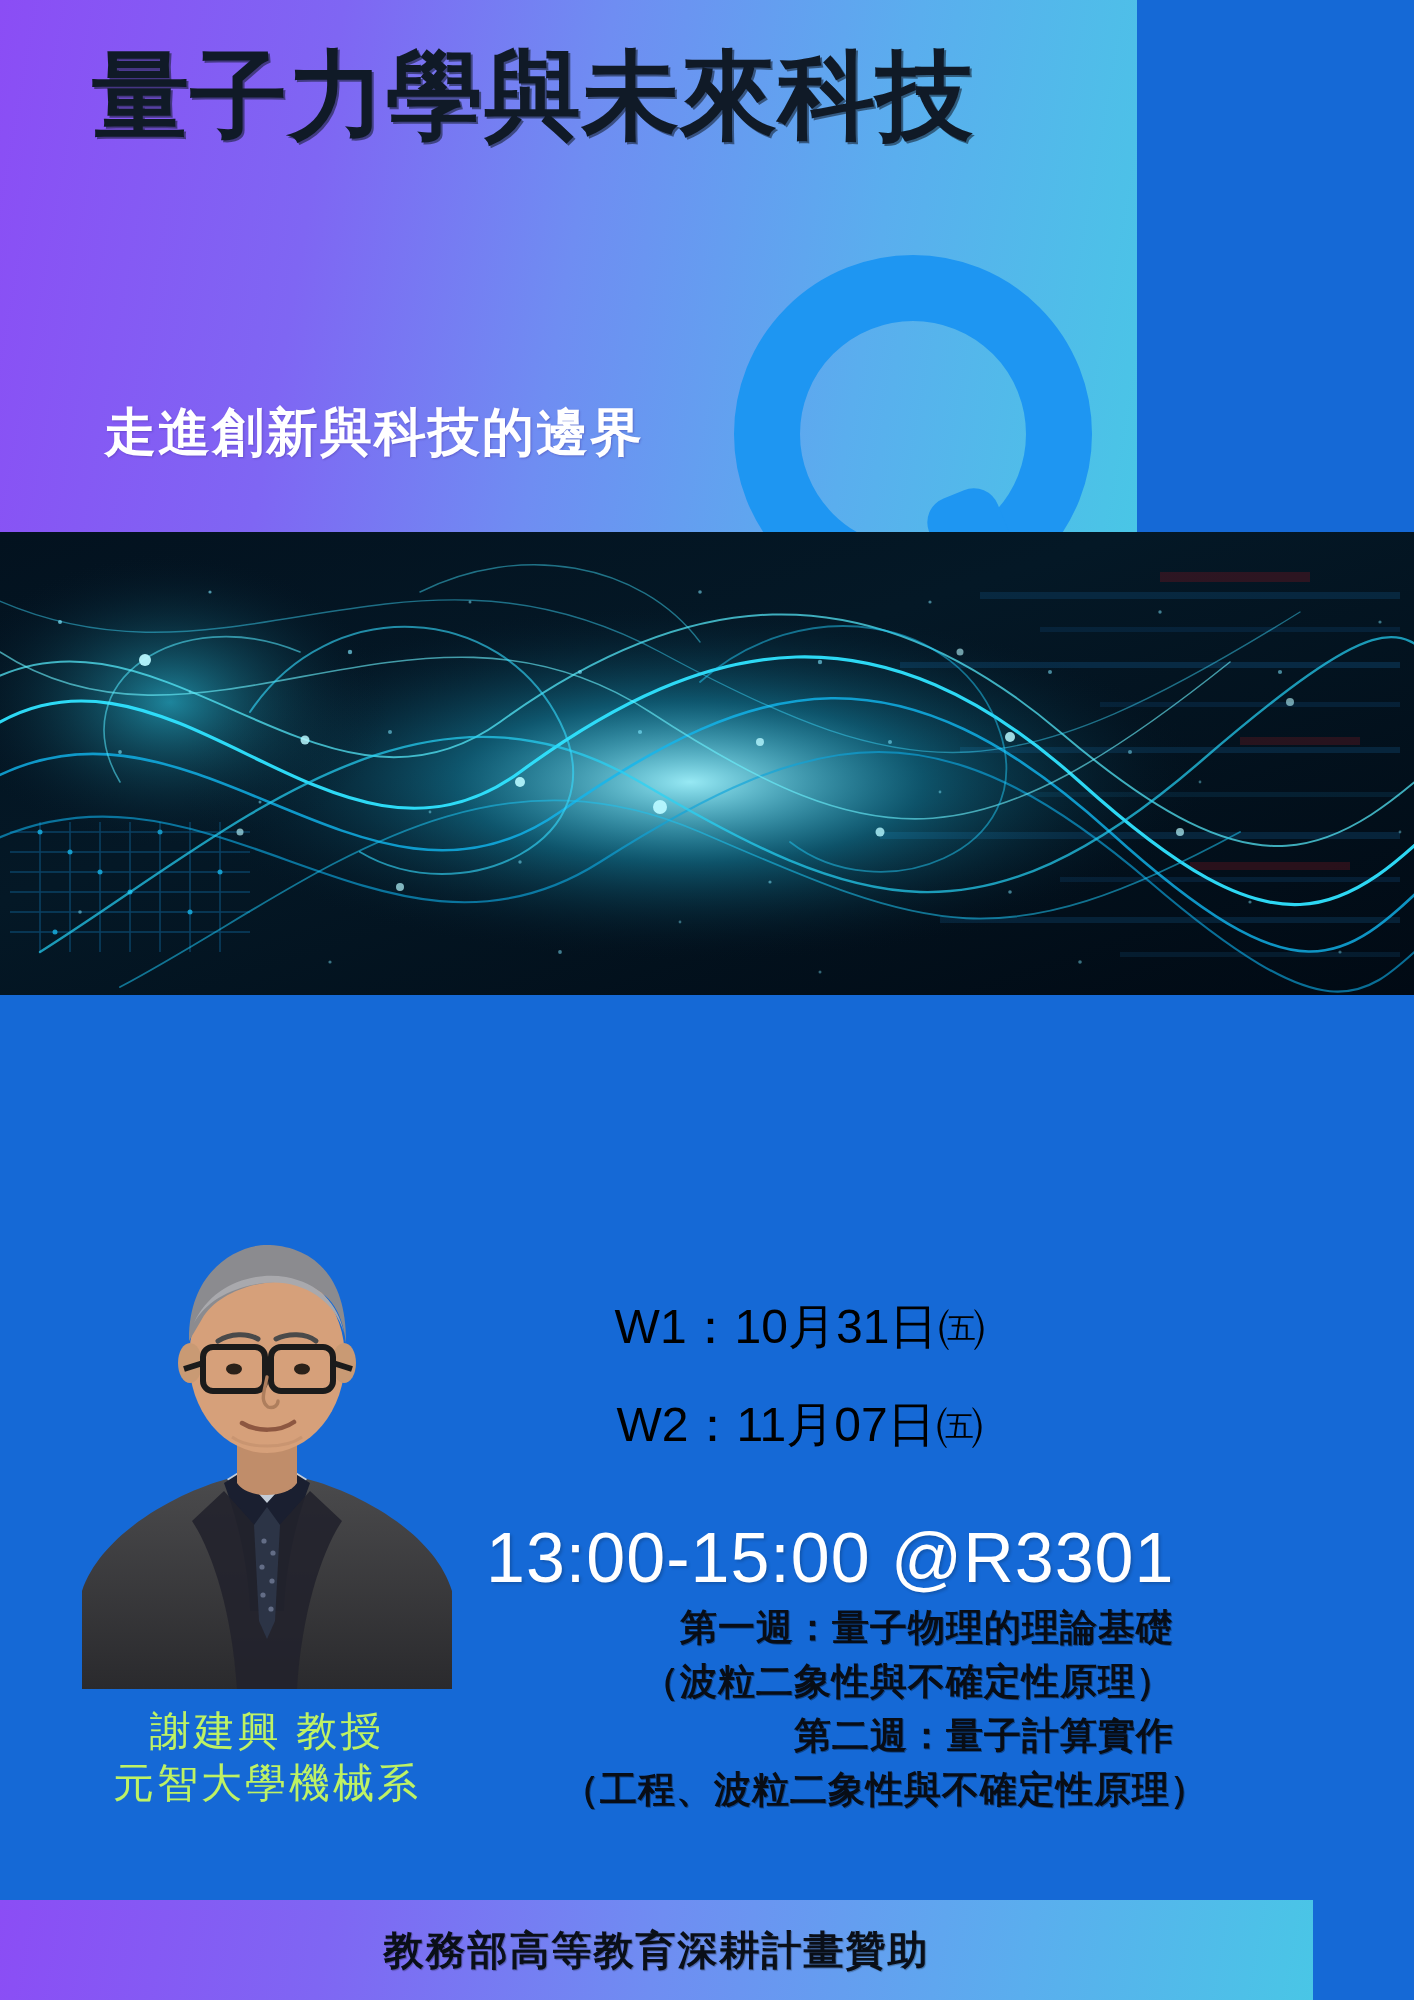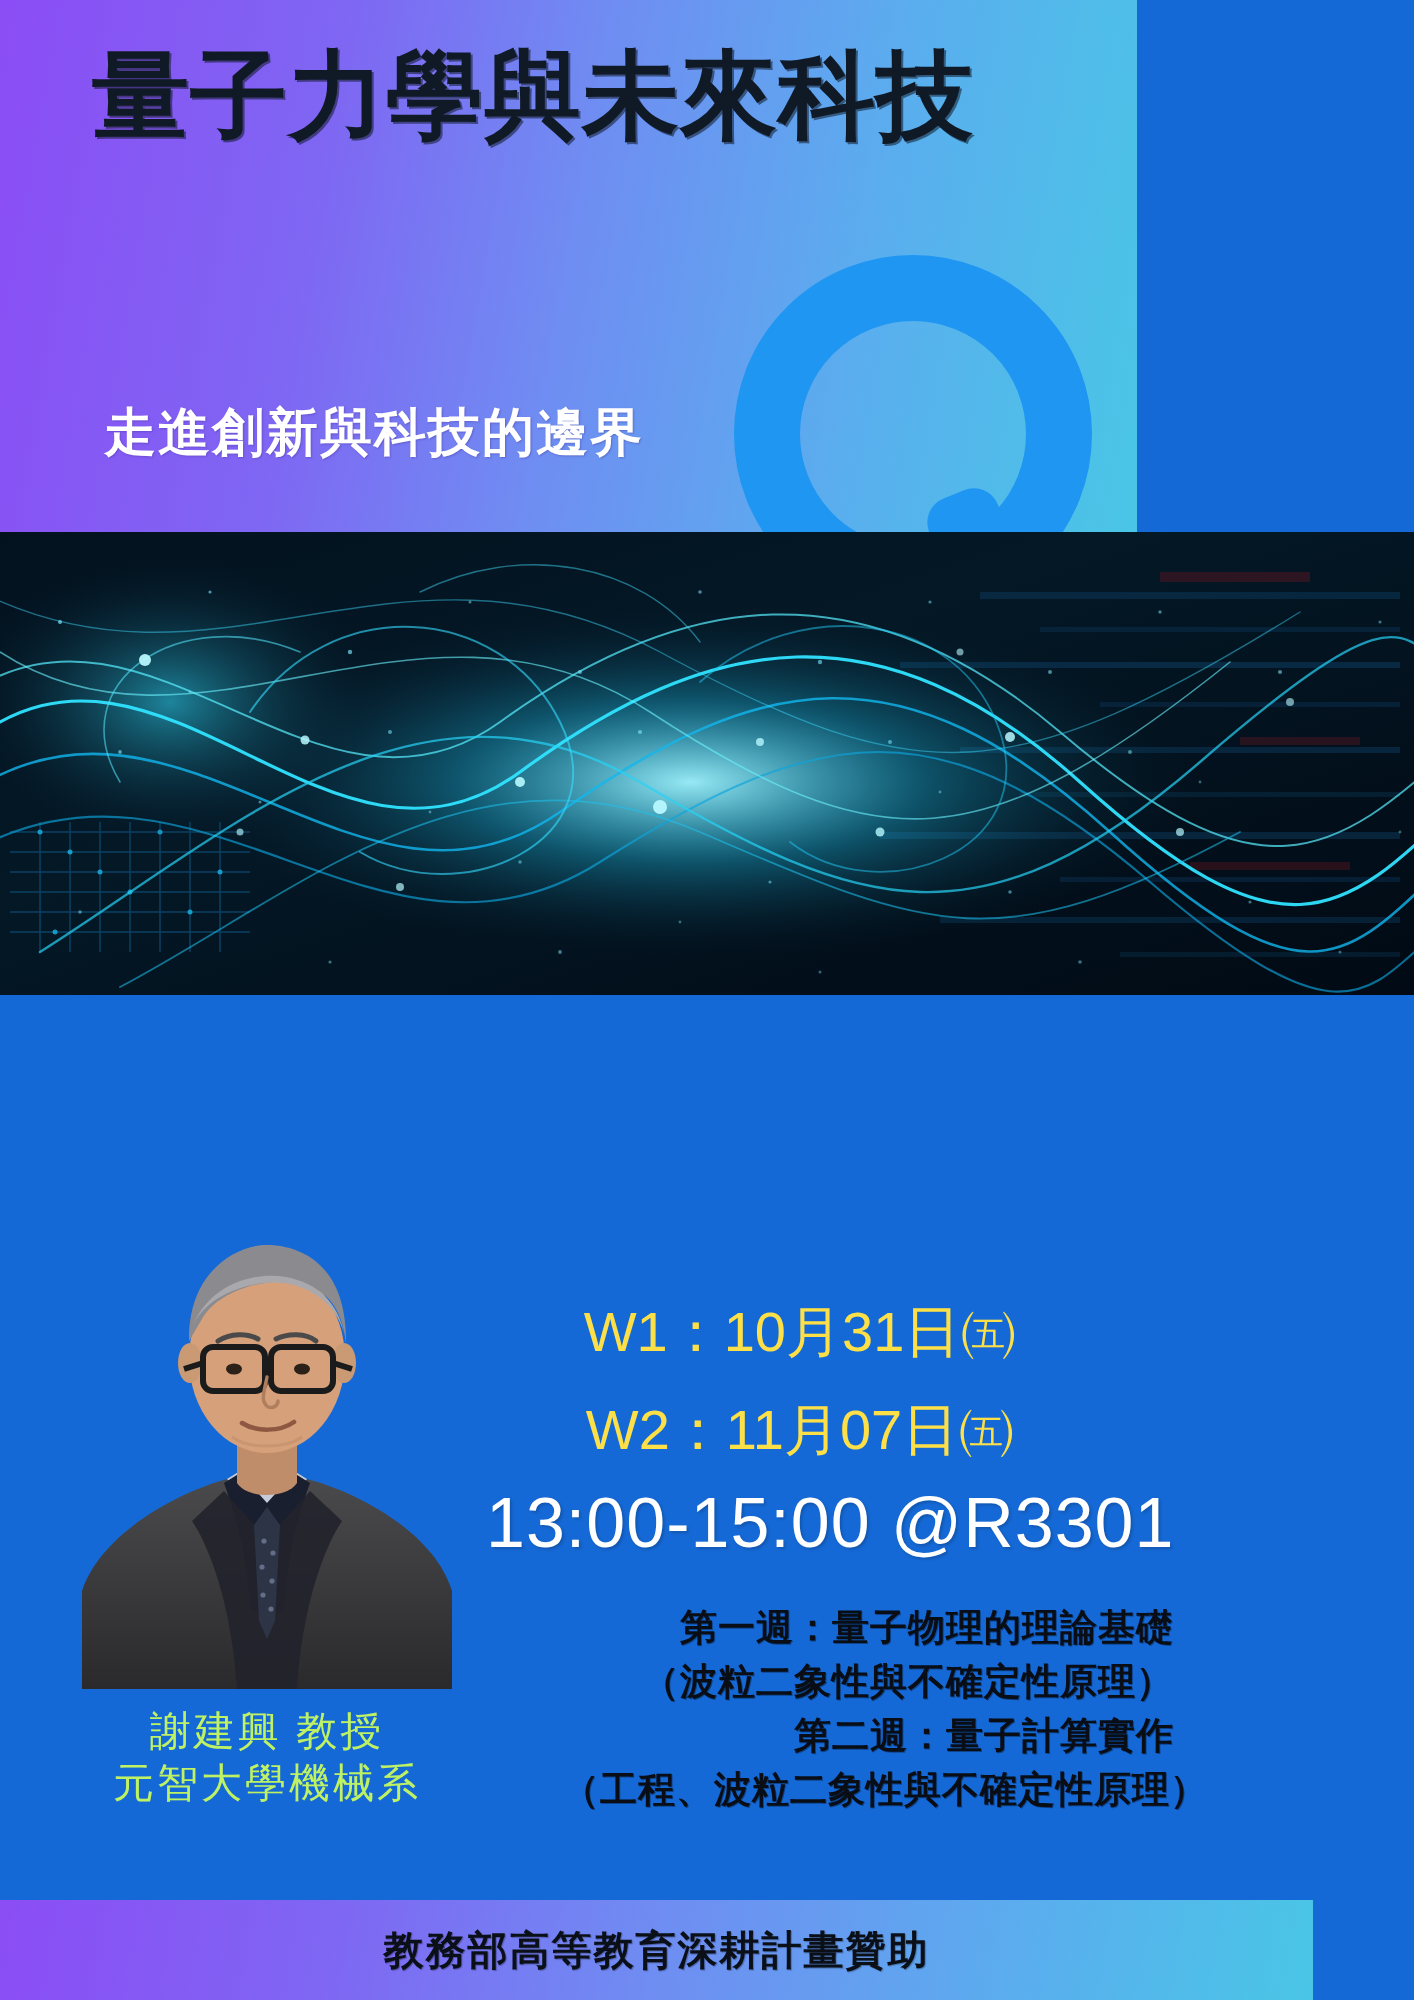--- a/index.html
+++ b/index.html
@@ -127,36 +127,36 @@
   
   .info-col {
     position: absolute;
     left: 500px;
     top: 0;
     width: 914px;
     height: 905px;
   }
 
   .date-line {
-    color: #fde047;
-    font-size: 56px;
+    color: #000000;
+    font-size: 48px;
     font-weight: normal;
     letter-spacing: 0px;
     white-space: nowrap;
     text-align: center;
     width: 600px;
     margin-left: 0px;
   }
   .date-w1 { position: absolute; left: 0; top: 300px; }
   .date-w2 { position: absolute; left: 0; top: 398px; }
 
   .time-line {
     position: absolute;
     left: -14px;
-    top: 488px;
+    top: 523px;
     width: 640px;
     text-align: right;
     color: #ffffff;
     font-size: 70px;
     font-weight: normal;
     letter-spacing: 1px;
     white-space: nowrap;
     text-shadow: 2px 2px 3px rgba(0,0,0,0.18);
   }
 

